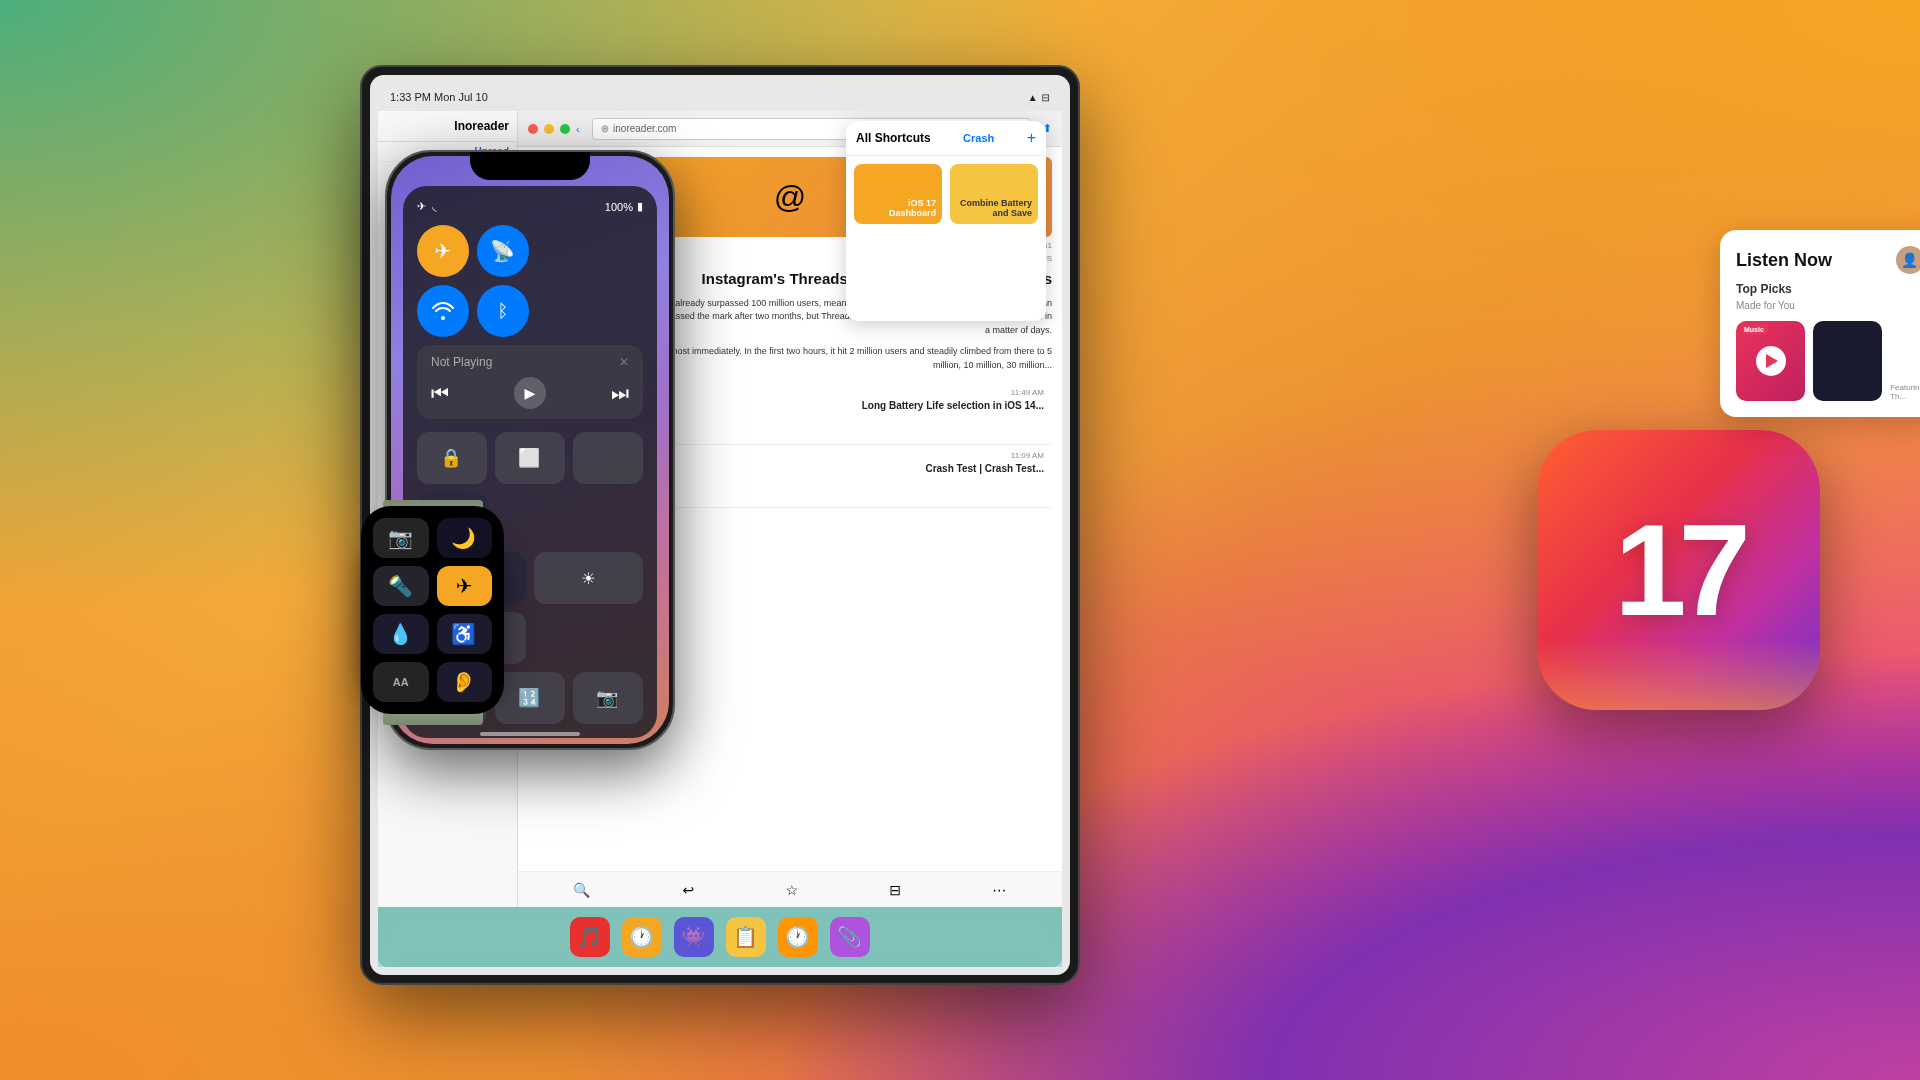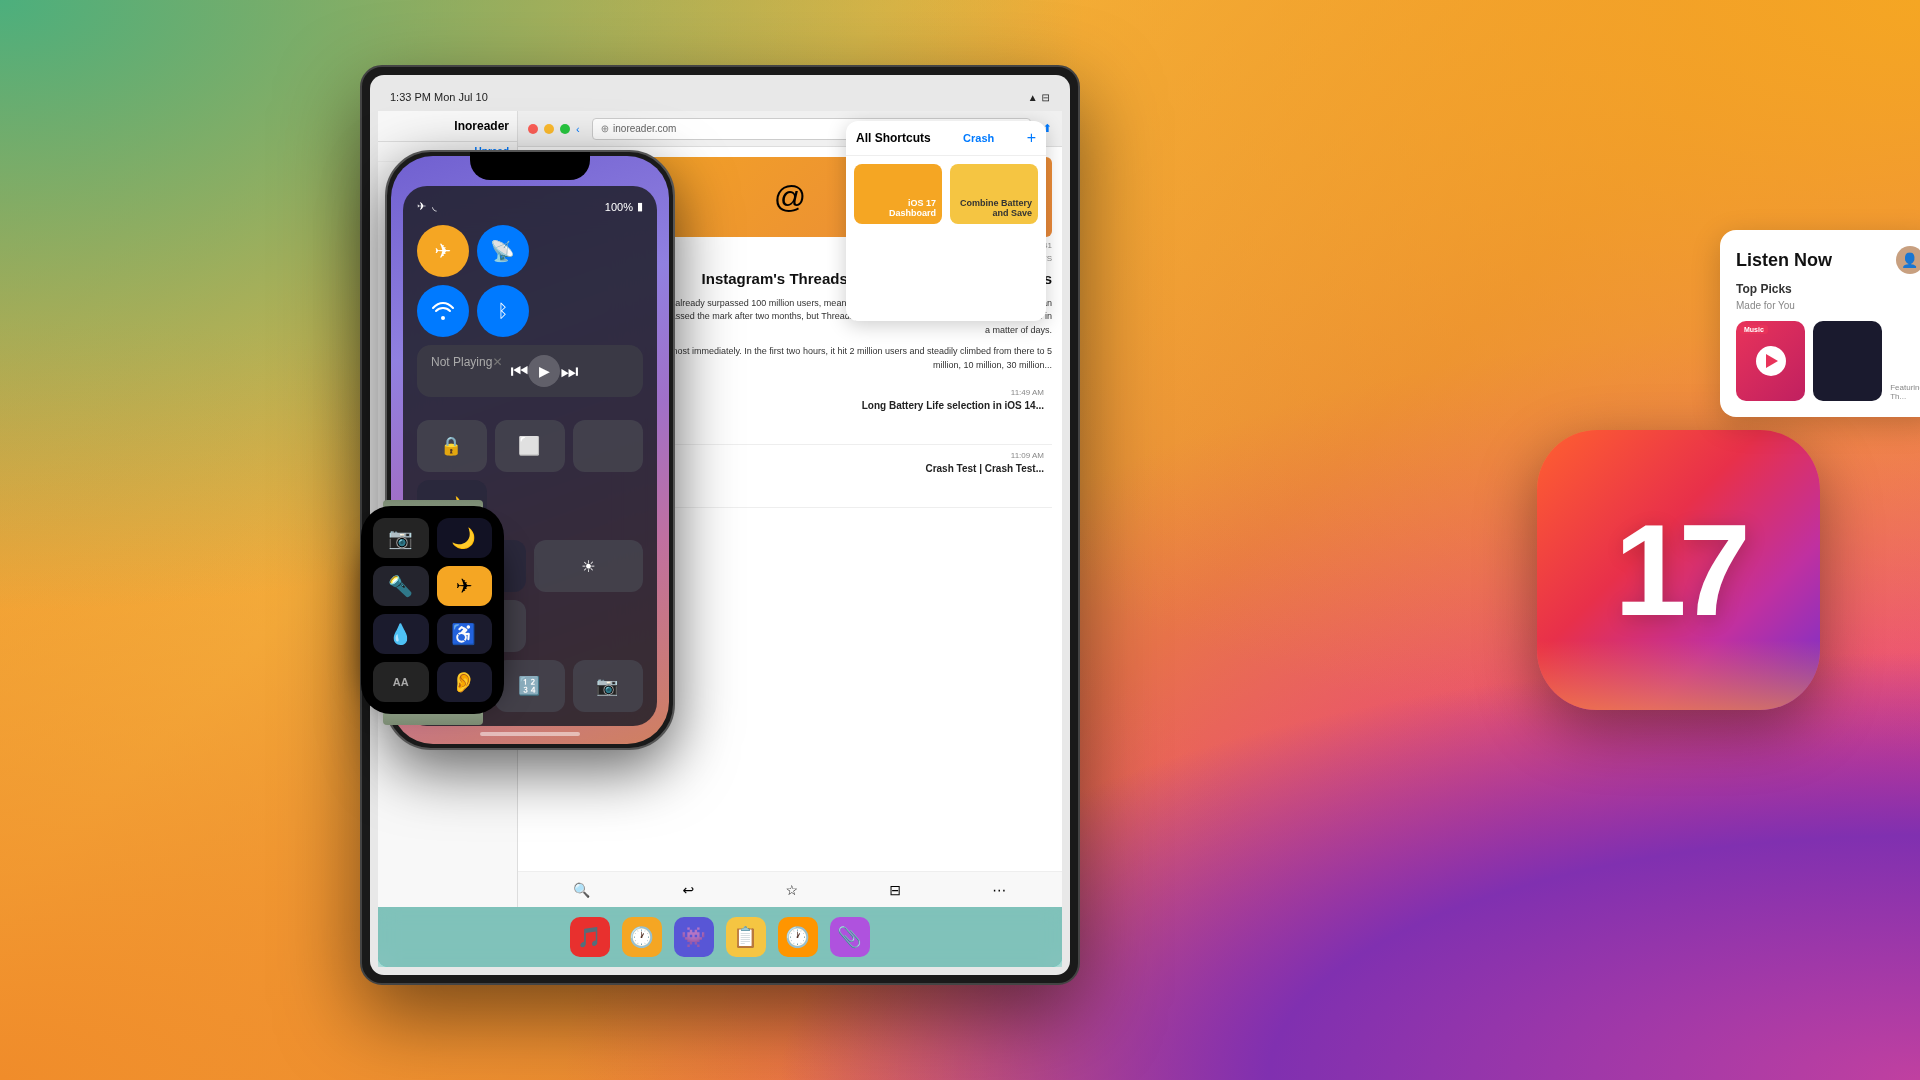--- a/index.html
+++ b/index.html
@@ -372,23 +372,23 @@
       color: white;
     }
 
     .cc-btn.orange { background: #f5a623; }
     .cc-btn.blue { background: #007aff; }
 
     .cc-music {
       background: rgba(60,60,70,0.9);
       border-radius: 14px;
       padding: 10px 14px;
-      margin-bottom: 23px;
-      display: flex;
-      flex-direction: row;
+      margin-bottom: 13px;
+      display: flex;
+      flex-direction: column;
       gap: 8px;
     }
 
     .cc-music-title {
       font-size: 12px;
       color: #aaa;
       display: flex;
       justify-content: space-between;
     }
 

